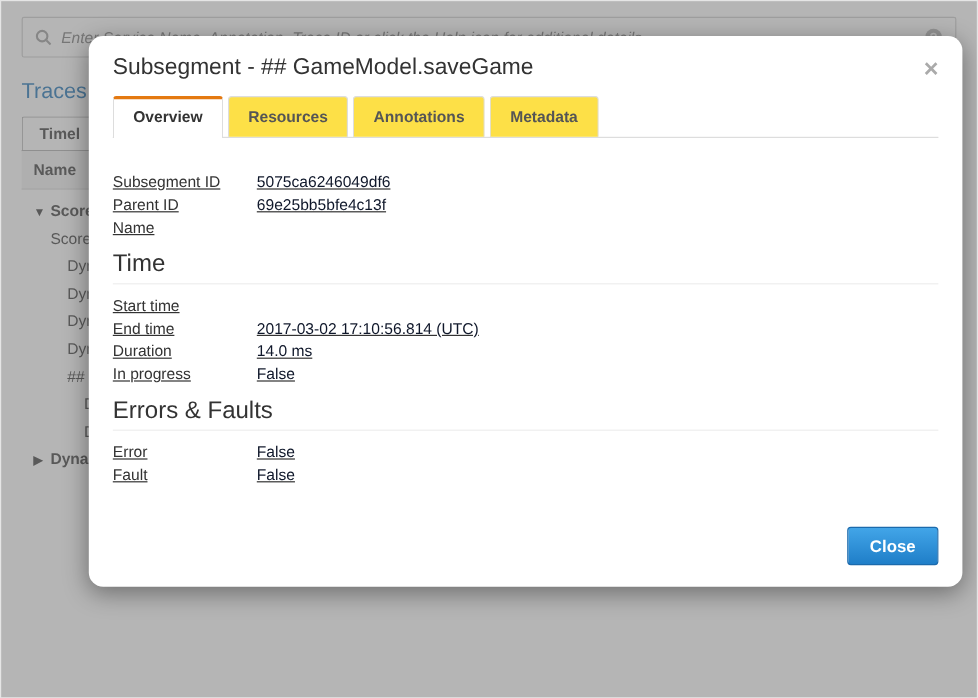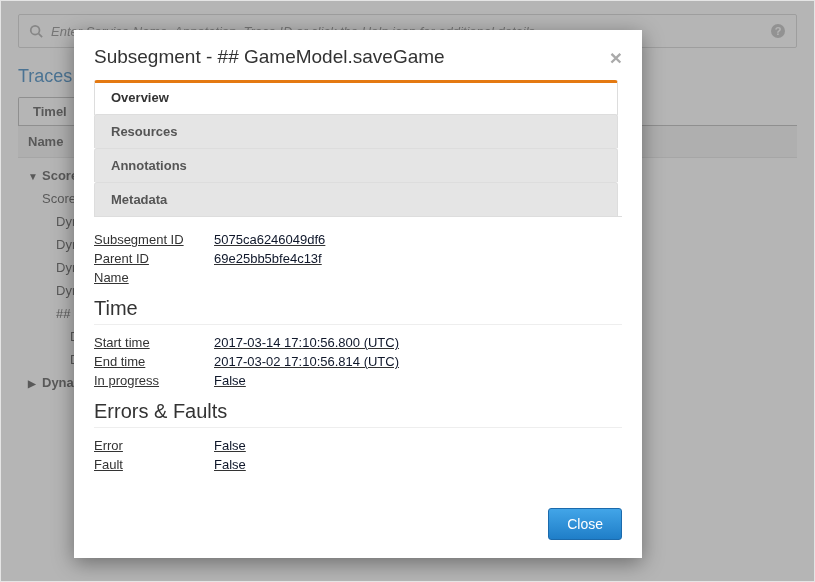--- a/index.html
+++ b/index.html
@@ -97,23 +97,23 @@
     border: 1px solid #e5e5e5;
     box-shadow: 2px 2px 3px rgba(0,0,0,0.3);
     pointer-events:none;
   }
 
   
   .modal {
     position: absolute;
     left: 74px;
     top: 30px;
-    width: 568px;
-    background: #fff;
-    border-radius: 0;
+    width: 728px;
+    background: #fff;
+    border-radius: 12px;
     box-shadow: 0 5px 20px rgba(0,0,0,0.4);
   }
   .modal-header {
     padding: 16px 20px 12px;
     display: flex;
     align-items: center;
     justify-content: space-between;
   }
   .modal-title {
     font-size: 19px;
@@ -126,27 +126,26 @@
     font-weight: bold;
     cursor: pointer;
     line-height: 1;
   }
   .modal-body {
     padding: 0 20px 20px;
   }
   .inner-tabs {
     display: flex;
     border-bottom: 1px solid #ddd;
-    margin-bottom: 13px;
-    flex-direction: column;
+    margin-bottom: 27px;
   }
   .inner-tab {
     border: 1px solid #ddd;
     border-bottom: none;
-    background: #e5e5e5;
+    background: #fde047;
     padding: 9px 16px;
     margin-right: 4px;
     border-radius: 3px 3px 0 0;
     color: #555;
     font-weight: bold;
     font-size: 13px;
     cursor: pointer;
   }
   .inner-tab.active {
     border-top: 3px solid #e47911;
@@ -179,21 +178,21 @@
   .modal-footer {
     display: flex;
     justify-content: flex-end;
     padding: 14px 20px 18px;
   }
   .btn {
     background: linear-gradient(#42a5e8, #1f7ec8);
     border: 1px solid #1b6aac;
     color: #fff;
     font-size: 14px;
-    font-weight: normal;
+    font-weight: bold;
     padding: 7px 18px;
     border-radius: 3px;
     cursor: pointer;
   }
   svg { display:block; }
 </style>
 </head>
 <body>
 
 <div class="bg">
@@ -257,27 +256,30 @@
         <span class="v">69e25bb5bfe4c13f</span>
       </div>
     <div class="kv">
         <span class="k">Name</span>
       </div>
 
     <div class="section-label">Time</div>
     <div class="section-divider"></div>
     <div class="kv">
         <span class="k">Start time</span>
-        <span class="v">2017-03-14 17:10:56.800 (UTC)</span>
       </div>
     <div class="kv">
         <span class="k">End time</span>
         <span class="v">2017-03-02 17:10:56.814 (UTC)</span>
       </div>
     <div class="kv">
+        <span class="k">Duration</span>
+        <span class="v">14.0 ms</span>
+      </div>
+    <div class="kv">
         <span class="k">In progress</span>
         <span class="v">False</span>
       </div>
 
     <div class="section-label">Errors &amp; Faults</div>
     <div class="section-divider"></div>
     <div class="kv">
         <span class="k">Error</span>
         <span class="v">False</span>
       </div>

